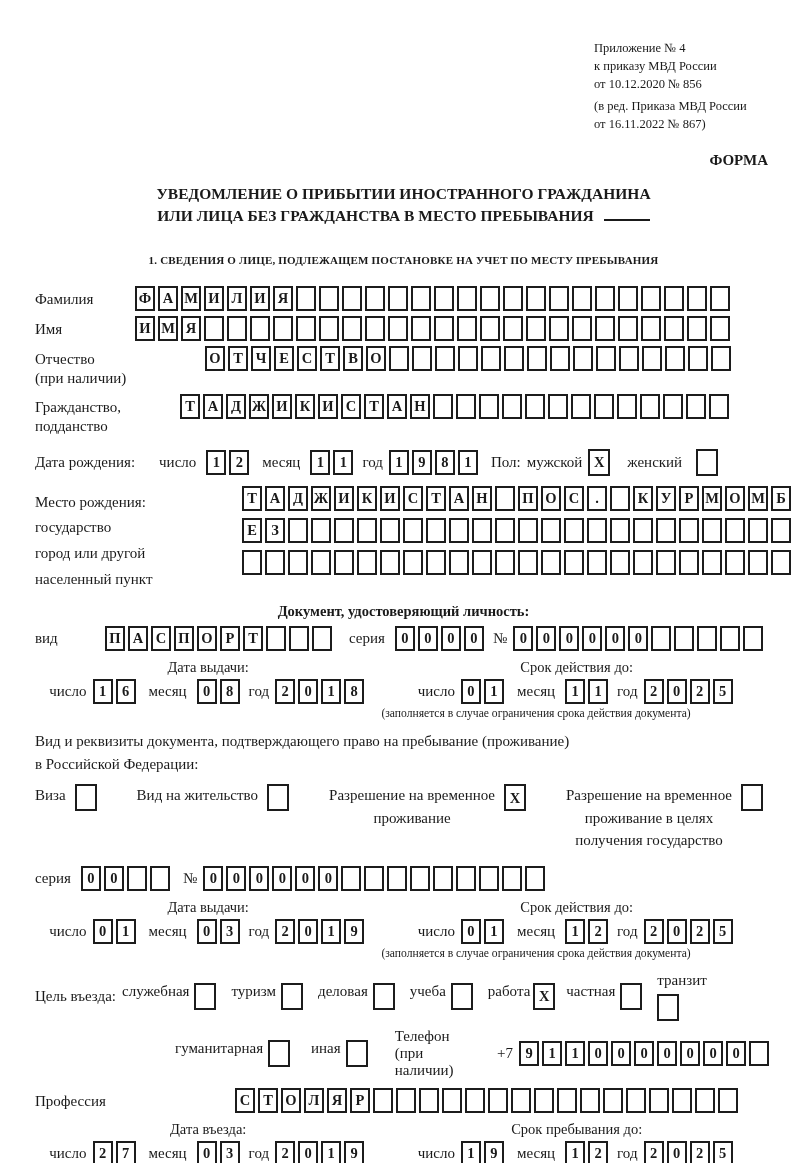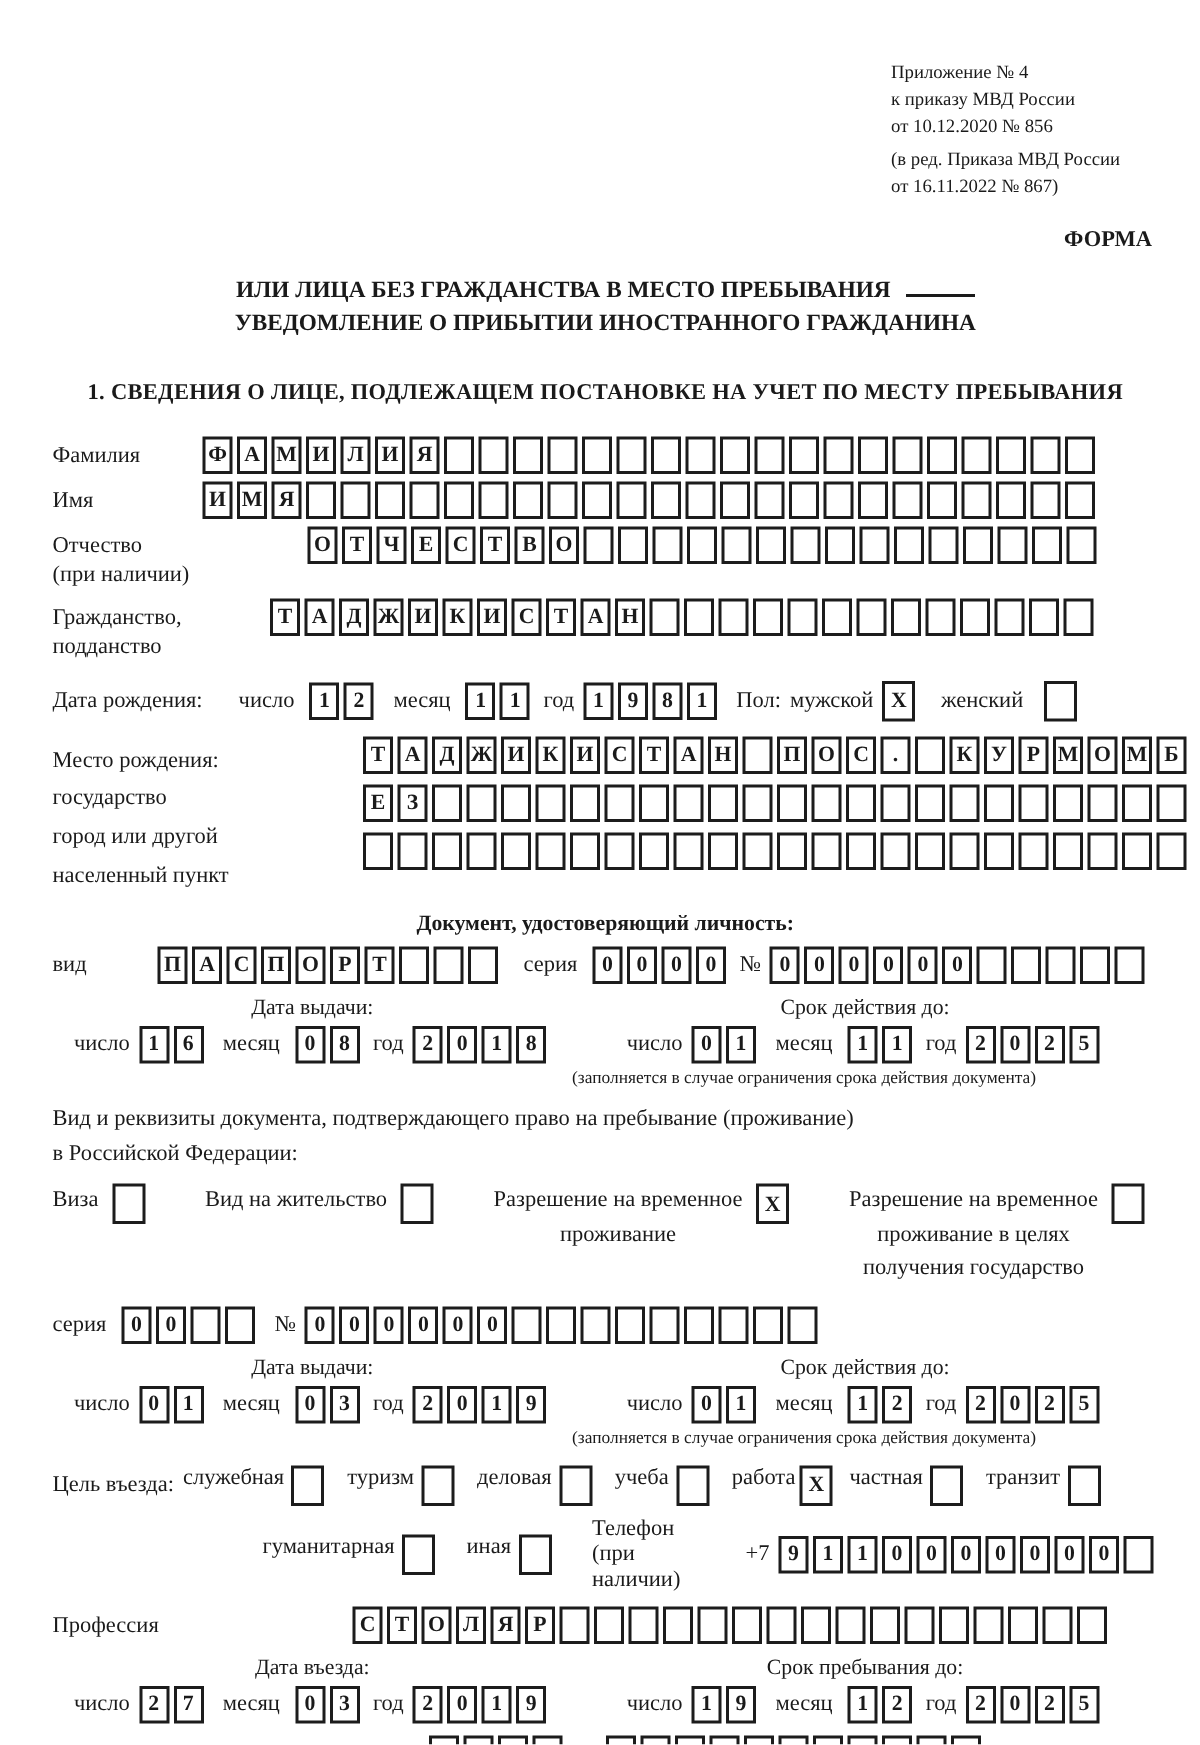--- a/index.html
+++ b/index.html
@@ -7,21 +7,21 @@
     width:800px;height:1163px;box-sizing:border-box;overflow:hidden;
     background:#fff;color:#1a1a1a;
     font-family:"Liberation Serif","DejaVu Serif",serif;
     padding:40px 28px 10px 35px;position:relative;
   }
   .refblock{margin-left:auto;width:178px;font-size:12.5px;line-height:1.42;}
   .refblock .amend{margin-top:5px;}
   .formlabel{text-align:right;font-weight:bold;font-size:15px;margin-top:18px;padding-right:4px;}
   .title{text-align:center;font-weight:bold;font-size:15.5px;line-height:1.45;margin-top:14px;}
   .blank{display:inline-block;width:46px;border-bottom:2px solid #1a1a1a;height:12px;margin-left:10px;}
-  .sechead{text-align:center;font-weight:bold;font-size:15px;margin-top:26px;letter-spacing:.2px;}
+  .sechead{text-align:center;font-weight:bold;font-size:11px;margin-top:26px;letter-spacing:.2px;}
   .frow{display:flex;align-items:flex-start;margin-top:5px;}
   .flabel{font-size:15px;line-height:1.3;padding-top:4px;flex:none;}
   .w100{width:100px;} .w145{width:145px;} .w170{width:170px;} .w70{width:70px;} .w200{width:200px;} .w205{width:205px;}
   .cells{display:flex;flex:none;}
   .cell{
     flex:none;width:16px;height:21px;border:2px solid #1c1c1c;margin-right:3px;
     display:flex;align-items:center;justify-content:center;
     font-size:14.5px;font-weight:bold;line-height:1;background:#fff;
   }
   .cb .cell{width:18px;height:23px;}
@@ -52,22 +52,22 @@
     <div>Приложение № 4</div>
     <div>к приказу МВД России</div>
     <div>от 10.12.2020 № 856</div>
     <div class="amend">(в ред. Приказа МВД России</div>
     <div>от 16.11.2022 № 867)</div>
   </div>
 
   <div class="formlabel">ФОРМА</div>
 
   <div class="title">
+    <div>УВЕДОМЛЕНИЕ О ПРИБЫТИИ ИНОСТРАННОГО ГРАЖДАНИНА</div>
     <div><span>ИЛИ ЛИЦА БЕЗ ГРАЖДАНСТВА В МЕСТО ПРЕБЫВАНИЯ</span><span class="blank"></span></div>
-    <div>УВЕДОМЛЕНИЕ О ПРИБЫТИИ ИНОСТРАННОГО ГРАЖДАНИНА</div>
   </div>
 
   <div class="sechead">1. СВЕДЕНИЯ О ЛИЦЕ, ПОДЛЕЖАЩЕМ ПОСТАНОВКЕ НА УЧЕТ ПО МЕСТУ ПРЕБЫВАНИЯ</div>
 
   <div class="frow" style="margin-top:20px;">
     <div class="flabel w100">Фамилия</div>
     <div class="cells">
         <span class="cell">Ф</span>
         <span class="cell">А</span>
         <span class="cell">М</span>
@@ -589,21 +589,21 @@
         <span class="cells cb">
           <span class="cell">X</span>
         </span>
       </span>
     <span class="pgroup">
         <span>частная</span>
         <span class="cells cb">
           <span class="cell"></span>
         </span>
       </span>
-    <span class="pgroup" style="margin-right:0;">
+    <span class="pgroup" style="margin-right:0;flex-direction:column;">
         <span>транзит</span>
         <span class="cells cb">
           <span class="cell"></span>
         </span>
       </span>
   </div>
 
   <div class="purpose-line indent140" style="margin-top:7px;">
     <span class="pgroup" style="margin-right:18px;">
         <span>гуманитарная</span>

